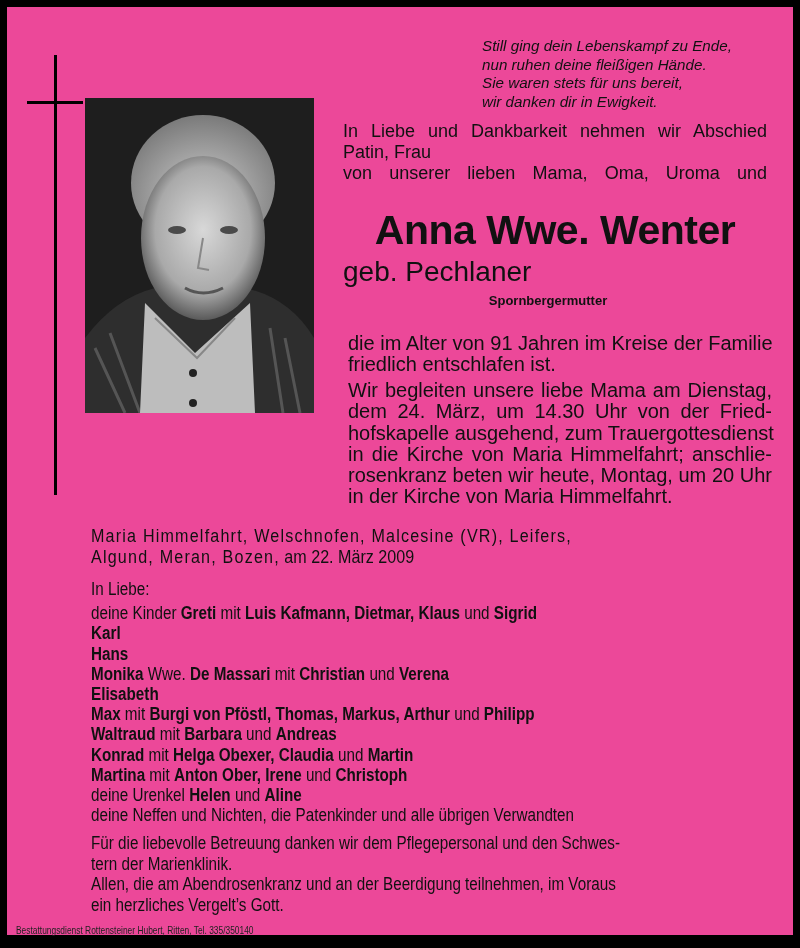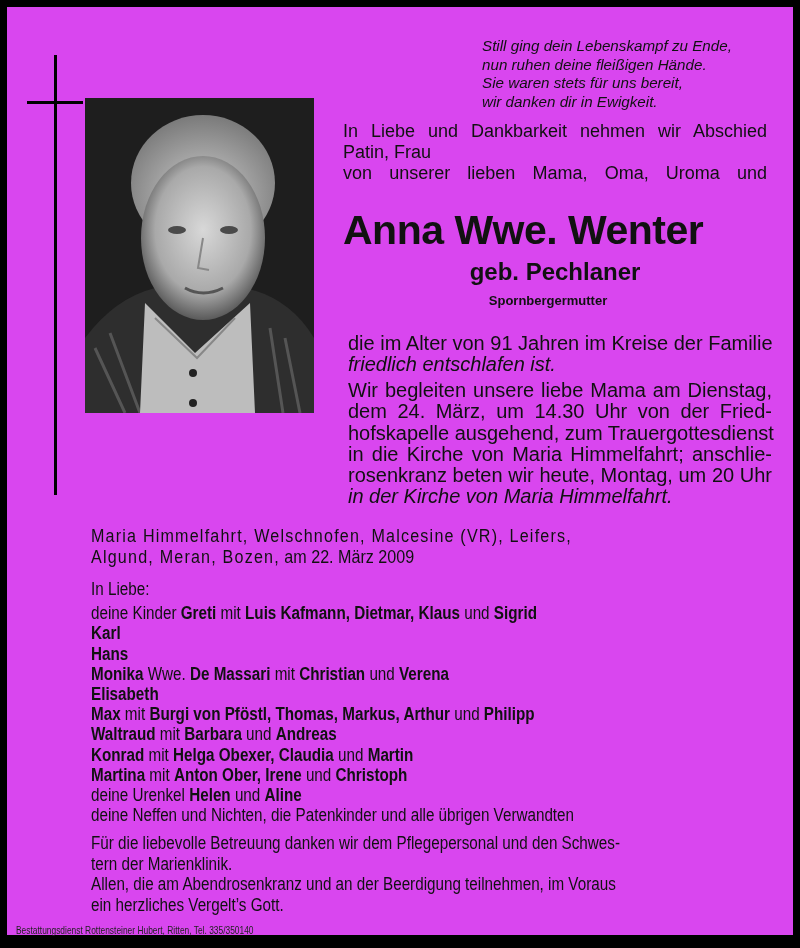--- a/index.html
+++ b/index.html
@@ -1,57 +1,57 @@
 <!DOCTYPE html>
 <html><head>
   <meta charset="utf-8">
   <style>
     * { margin: 0; padding: 0; box-sizing: border-box; }
     html, body { width: 800px; height: 948px; background: #000; overflow: hidden; }
     body { font-family: "Liberation Sans", sans-serif; color: #111; }
     .page {
       position: absolute; left: 7px; top: 7px; width: 786px; height: 928px;
-      background: #d946ef;
+      background: #ec4899;
     }
     .cross-v { position: absolute; left: 47px; top: 48px; width: 3px; height: 440px; background: #000; }
     .cross-h { position: absolute; left: 20px; top: 94px; width: 56px; height: 3px; background: #000; }
     .photo {
       position: absolute; left: 78px; top: 91px; width: 229px; height: 315px;
       background: #1c1c1c; overflow: hidden;
     }
     .photo svg { width: 100%; height: 100%; display: block; }
     .verse {
       position: absolute; left: 475px; top: 30px; font-style: italic;
       font-size: 15.2px; line-height: 18.5px; color: #111;
     }
     .verse div { white-space: nowrap; }
     .intro {
       position: absolute; left: 336px; top: 114px; width: 424px;
       font-size: 18px; line-height: 21px; text-align: justify;
     }
     .intro .line { display: block; text-align: justify; text-align-last: justify; }
     .intro .line.last { text-align-last: left; }
     .name {
-      position: absolute; left: 336px; top: 200px; width: 424px; 
+      position: absolute; left: 336px; top: 200px; width: 424px; text-align: center;
       font-size: 41px; font-weight: bold; letter-spacing: -0.5px; line-height: 46px;
     }
     .nee {
-      position: absolute; left: 336px; top: 252px; width: 424px; text-align: center;
-      font-size: 24px; font-weight: bold; line-height: 26px;
+      position: absolute; left: 336px; top: 252px; width: 424px; text-align: left;
+      font-size: 28px; font-weight: normal; line-height: 26px;
     }
     .farm {
       position: absolute; left: 329px; top: 284px; width: 424px; text-align: center;
       font-size: 13px; font-weight: bold; line-height: 20px;
     }
     .body-text {
       position: absolute; left: 341px; width: 424px;
       font-size: 20px; line-height: 21.3px;
     }
     .body-text .line { display: block; text-align: justify; text-align-last: justify; white-space: nowrap; }
-    .body-text .line.last { text-align-last: left; font-style: italic; }
+    .body-text .line.last { text-align-last: left; }
     .p1 { top: 326px; }
     .p2 { top: 373px; }
     .place {
       position: absolute; left: 84px; top: 519px; font-size: 17.5px; line-height: 21px;
       letter-spacing: 1.3px; transform: scaleX(0.92); transform-origin: left top;
     }
     .place div { white-space: nowrap; }
     .place .tight { letter-spacing: 0; }
     .mourners {
       position: absolute; left: 84px; top: 572px; font-size: 17.5px; line-height: 20.2px;

